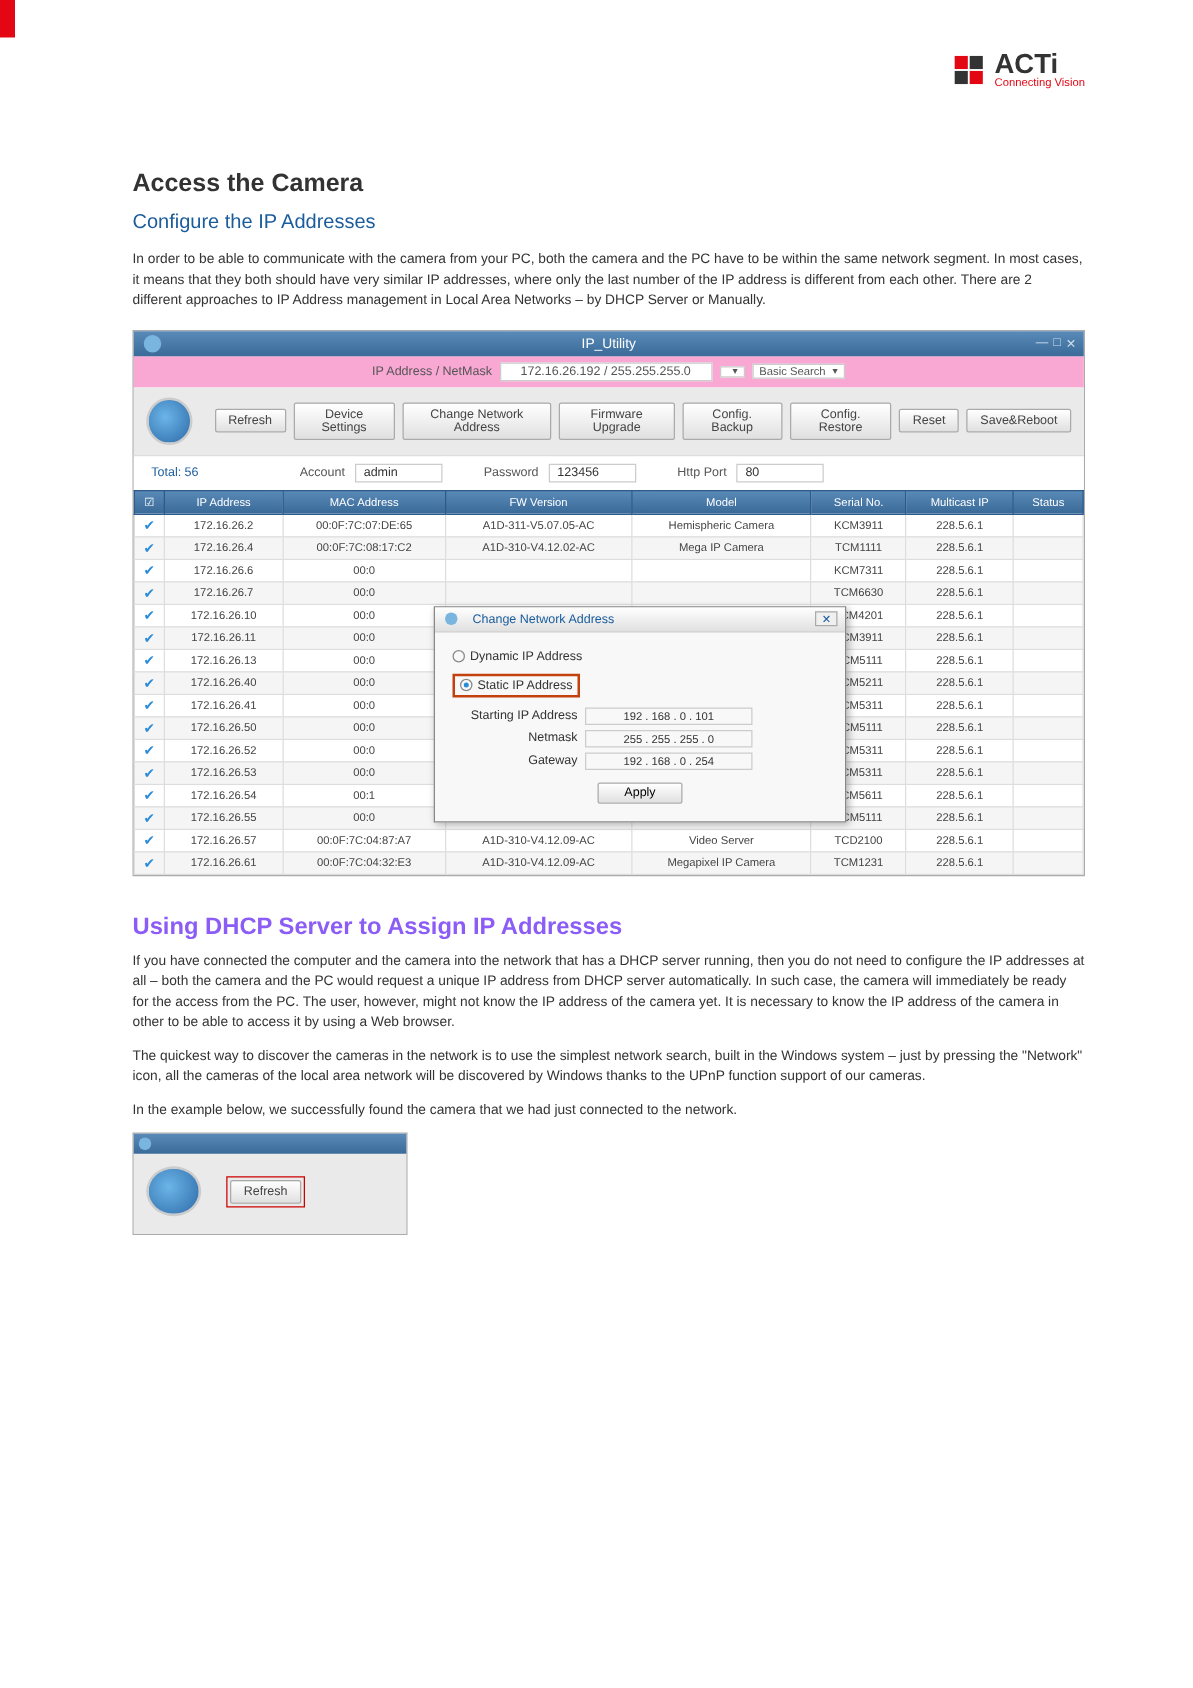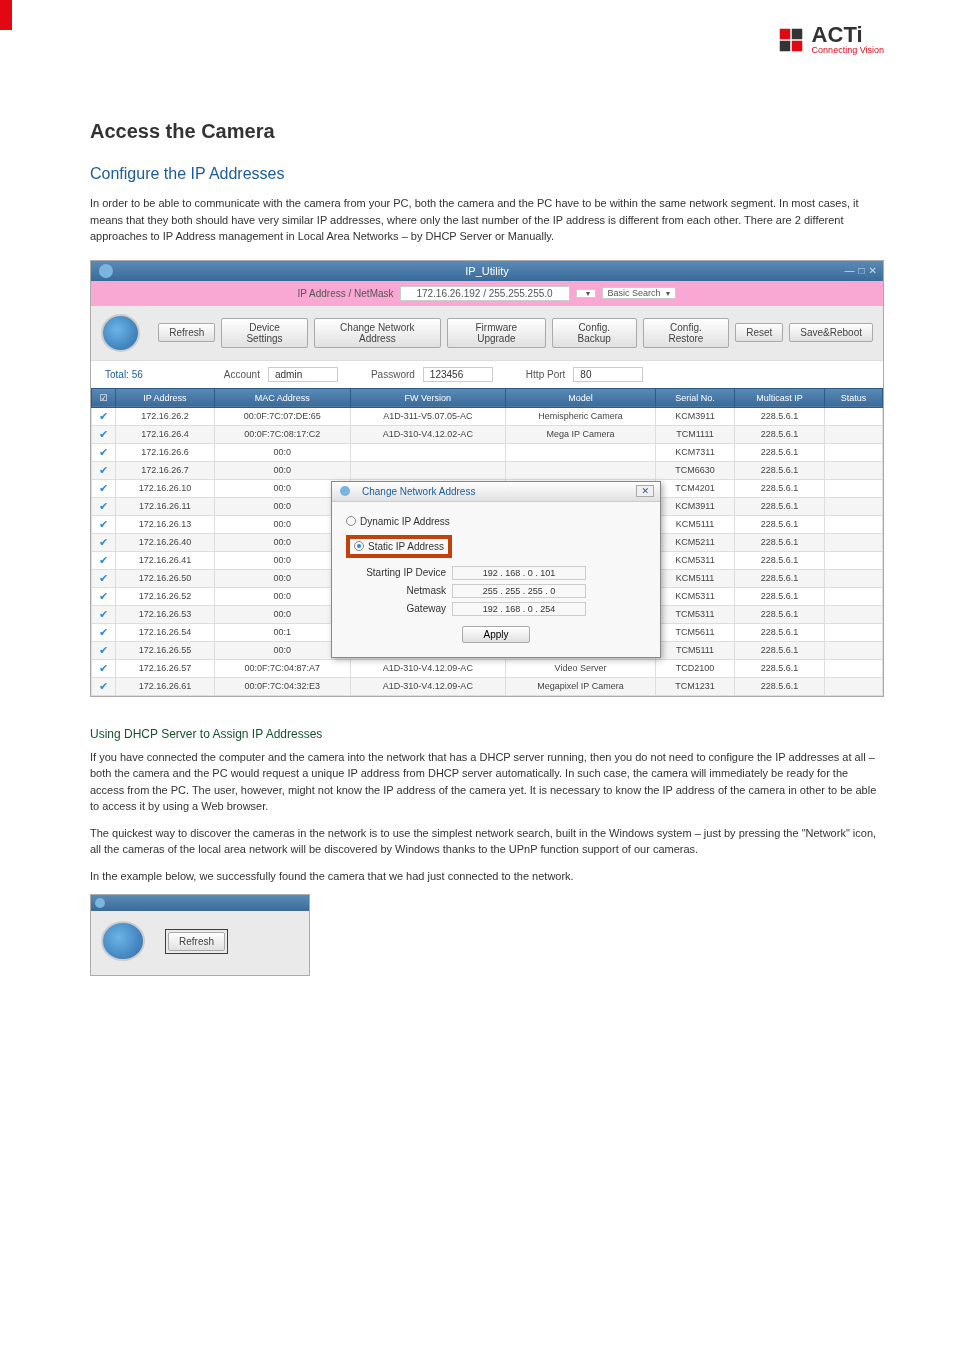--- a/index.html
+++ b/index.html
@@ -1,25 +1,25 @@
 <!DOCTYPE html>
 <html><head>
   <meta charset="utf-8">
   <style>
     * { margin: 0; padding: 0; box-sizing: border-box; }
     body { font-family: Arial, sans-serif; font-size: 12px; background: #fff; color: #333; width: 954px; }
-    .page { padding: 0; }
+    .page { padding: 16px; }
     .left-bar { position: absolute; left: 0; top: 0; width: 12px; height: 30px; background: #e30613; }
     .header-region { position: relative; height: 120px; }
     .logo { position: absolute; right: 70px; top: 25px; display: flex; align-items: center; gap: 6px; }
     .logo-icon { width: 30px; height: 30px; }
     .logo-text { font-size: 22px; font-weight: bold; color: #333; line-height: 0.9; }
     .logo-sub { font-size: 9px; color: #e30613; }
     .content { padding: 0 70px 0 90px; }
-    .section-title { font-size: 20px; font-weight: bold; color: #333; margin-bottom: 22px; }
+    .section-title { font-size: 20px; font-weight: bold; color: #333; margin-bottom: 10px; }
     .subtitle { font-size: 16px; color: #1a5c9c; margin-bottom: 12px; }
     .body-text { font-size: 11px; line-height: 1.5; color: #333; margin-bottom: 10px; }
     .screenshot { border: 1px solid #aaa; margin: 15px 0; background: #fff; }
     .titlebar { background: linear-gradient(#5a8ab8, #3a6a98); color: #fff; font-size: 11px; padding: 3px 8px; display: flex; align-items: center; position: relative; }
     .titlebar-center { position: absolute; left: 50%; transform: translateX(-50%); }
     .titlebar-icon { width: 14px; height: 14px; background: #7ab5e0; border-radius: 50%; margin-right: 6px; }
     .win-controls { position: absolute; right: 6px; display: flex; gap: 4px; font-size: 10px; color: #cde; }
     .searchbar { background: #f9a8d4; padding: 5px; text-align: center; font-size: 10px; color: #555; display: flex; align-items: center; justify-content: center; gap: 6px; }
     .search-input { background: #fff; border: 1px solid #ccc; padding: 1px 4px; font-size: 10px; min-width: 170px; }
     .toolbar { background: #eaeaea; padding: 8px 10px; display: flex; align-items: center; gap: 6px; }
@@ -308,43 +308,43 @@
           <div class="dialog-title">
             <div class="titlebar-icon" style="width:10px;height:10px"></div>
             <span>Change Network Address</span>
             <span class="dialog-close">✕</span>
           </div>
           <div class="dialog-body">
             <div class="radio-row">
               <span class="radio-circle"></span>
               <span>Dynamic IP Address</span>
             </div>
-            <div class="radio-row" style="border:4px solid #c2410c; padding:2px 4px; display:inline-flex">
+            <div class="radio-row" style="border:2px solid #c2410c; padding:2px 4px; display:inline-flex">
               <span class="radio-circle selected"></span>
               <span>Static IP Address</span>
             </div>
             <div class="ip-row">
-              <span class="ip-label">Starting IP Device</span>
+              <span class="ip-label">Starting IP Address</span>
               <span class="ip-input">192 . 168 .   0  . 101</span>
             </div>
             <div class="ip-row">
               <span class="ip-label">Netmask</span>
               <span class="ip-input">255 . 255 . 255 .   0</span>
             </div>
             <div class="ip-row">
               <span class="ip-label">Gateway</span>
               <span class="ip-input">192 . 168 .   0  . 254</span>
             </div>
             <button class="apply-btn">Apply</button>
           </div>
         </div>
       </div>
     </div>
 
-    <div style="font-size:12px; font-weight:normal; color:#14532d; margin-top:30px">Using DHCP Server to Assign IP Addresses</div>
+    <div style="font-size:19px; font-weight:bold; color:#8b5cf6; margin-top:30px">Using DHCP Server to Assign IP Addresses</div>
     <div class="body-text" style="margin-top:8px">If you have connected the computer and the camera into the network that has a DHCP server running, then you do not need to configure the IP addresses at all – both the camera and the PC would request a unique IP address from DHCP server automatically. In such case, the camera will immediately be ready for the access from the PC. The user, however, might not know the IP address of the camera yet. It is necessary to know the IP address of the camera in other to be able to access it by using a Web browser.</div>
     <div class="body-text">The quickest way to discover the cameras in the network is to use the simplest network search, built in the Windows system – just by pressing the "Network" icon, all the cameras of the local area network will be discovered by Windows thanks to the UPnP function support of our cameras.</div>
     <div class="body-text">In the example below, we successfully found the camera that we had just connected to the network.</div>
 
     <div class="small-screenshot">
       <div class="small-titlebar">
         <div class="small-icon"></div>
       </div>
       <div class="small-body">
         <div class="small-camera"></div>

